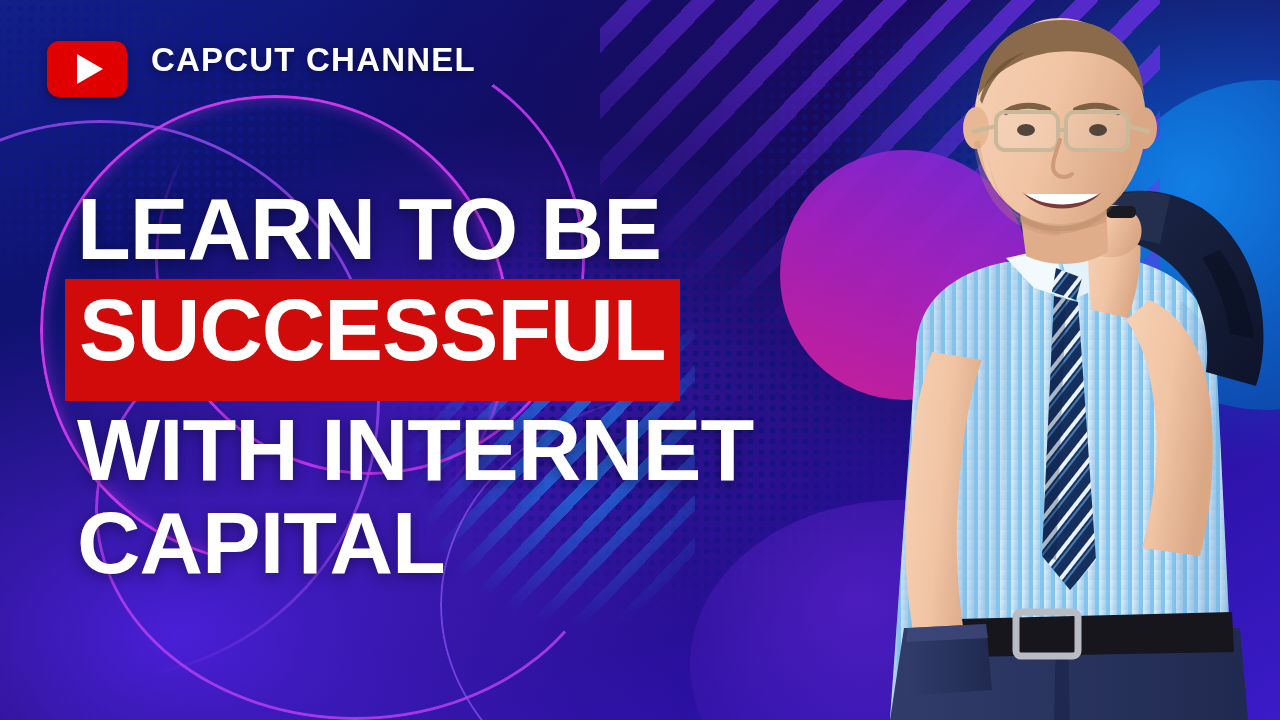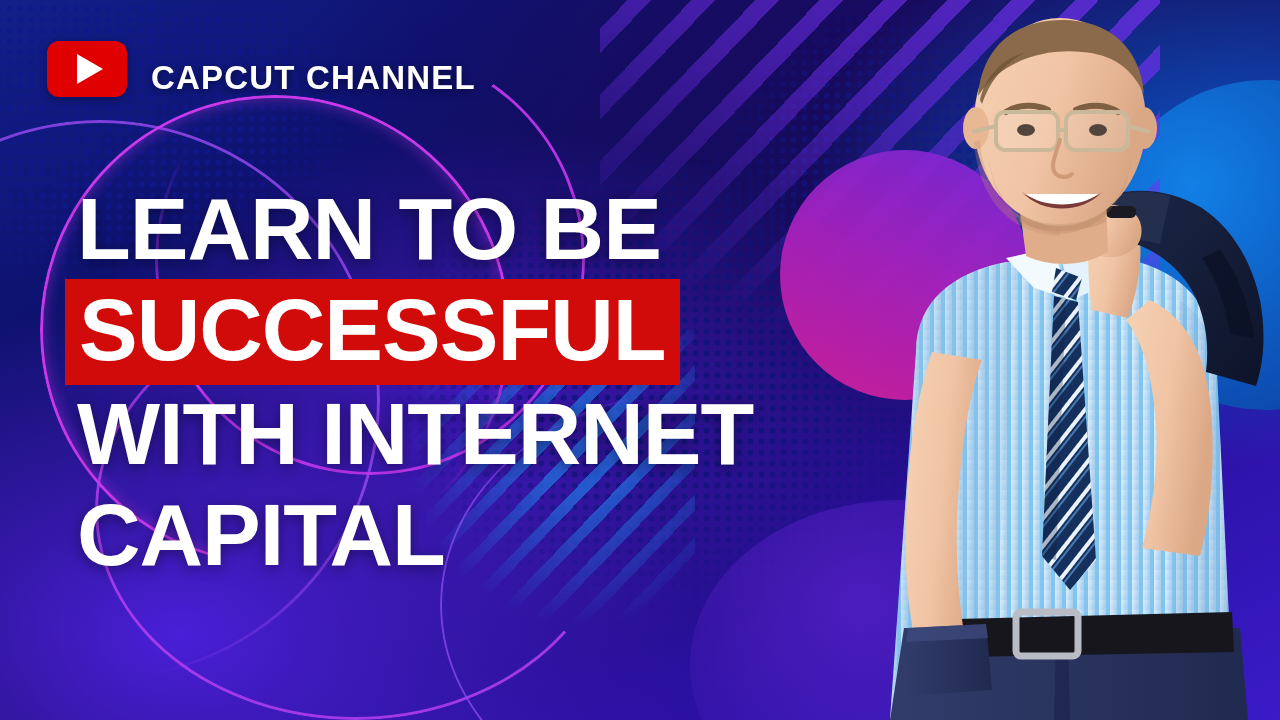--- a/index.html
+++ b/index.html
@@ -142,21 +142,21 @@
     box-shadow:0 0 14px 3px rgba(138,78,245,.5);
     -webkit-mask-image:conic-gradient(from 150deg, #000 0deg, #000 140deg, transparent 200deg, transparent 360deg);
             mask-image:conic-gradient(from 150deg, #000 0deg, #000 140deg, transparent 200deg, transparent 360deg);
     opacity:.75;
   }
 
   
   #channel-badge {
     position:absolute;
     left:47px; top:41px;
-    display:flex; align-items:flex-end; gap:24px;
+    display:flex; align-items:flex-start; gap:24px;
     z-index:30;
   }
   #youtube-play-badge {
     width:80px; height:56px;
     background:#e00000;
     border-radius:12px;
     display:flex; align-items:center; justify-content:center;
     box-shadow:0 2px 10px rgba(0,0,0,.35);
   }
   #youtube-play-badge .tri {
@@ -188,26 +188,26 @@
     line-height:.97;
     font-weight:bold;
     letter-spacing:-1px;
     text-shadow:0 3px 14px rgba(0,0,0,.4);
     white-space:nowrap;
     display:block;
   }
   #hl-line-2-wrap {
     display:inline-block;
     background:#d10a0a;
-    padding:8px 14px 12px 14px;
+    padding:8px 14px 28px 14px;
     margin:8px 0 6px -12px;
   }
   #hl-line-2-wrap .hl-line { text-shadow:none; }
   #hl-line-3 { }
-  #hl-line-4 { margin-top:16px; }
+  #hl-line-4 { margin-top:8px; }
 
   
   #presenter {
     position:absolute;
     left:820px; top:0;
     width:460px; height:720px;
     z-index:20;
     pointer-events:none;
   }
   #presenter svg { display:block; width:100%; height:100%; }

